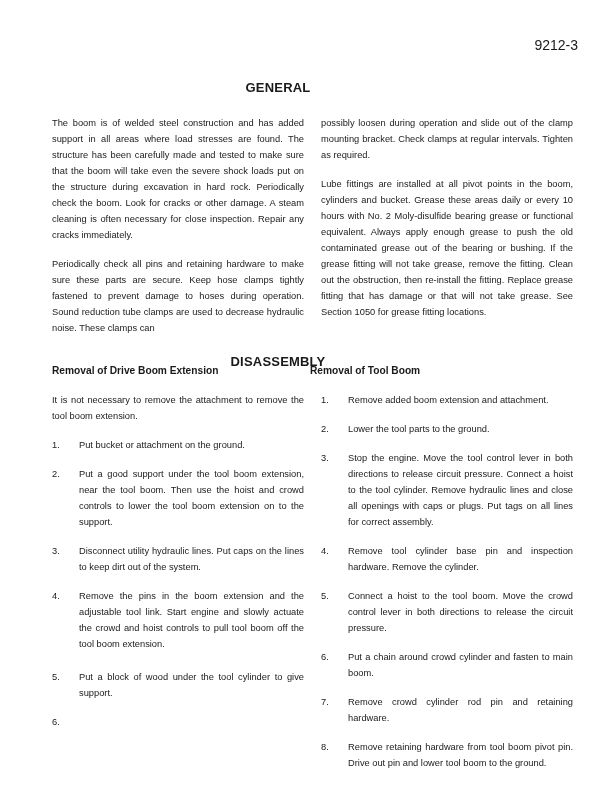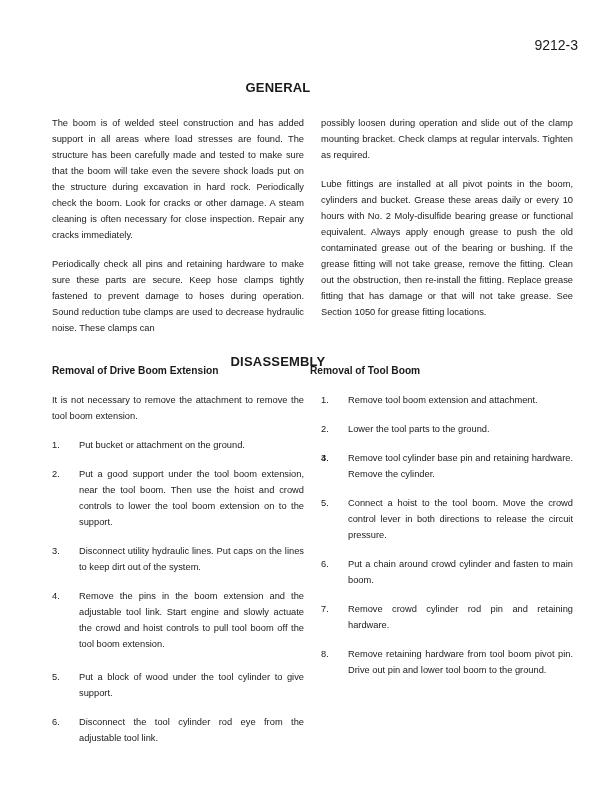--- a/index.html
+++ b/index.html
@@ -38,28 +38,28 @@
 <div class="sub" style="left:310px; top:365px;">Removal of Tool Boom</div>
 
 <div class="col" style="left:52px; top:392px;">
   <p style="">It is not necessary to remove the attachment to remove the tool boom extension.</p>
   <ol class="steps">
     <li style="margin-bottom:13px;"><span class="num">1.</span><span>Put bucket or attachment on the ground.</span></li>
     <li style="margin-bottom:13px;"><span class="num">2.</span><span>Put a good support under the tool boom extension, near the tool boom. Then use the hoist and crowd controls to lower the tool boom extension on to the support.</span></li>
     <li style="margin-bottom:13px;"><span class="num">3.</span><span>Disconnect utility hydraulic lines. Put caps on the lines to keep dirt out of the system.</span></li>
     <li style="margin-bottom:17px;"><span class="num">4.</span><span>Remove the pins in the boom extension and the adjustable tool link. Start engine and slowly actuate the crowd and hoist controls to pull tool boom off the tool boom extension.</span></li>
     <li style="margin-bottom:13px;"><span class="num">5.</span><span>Put a block of wood under the tool cylinder to give support.</span></li>
-    <li><span class="num">6.</span><span>Disconnect the tool cylinder rod eye from the adjustable tool link.</span></li>
+    <li><span class="num">6.</span></li>
   </ol>
 </div>
 
 <div class="col" style="left:321px; top:392px;">
   <ol class="steps">
-    <li style="margin-bottom:13px;"><span class="num">1.</span><span>Remove tool boom extension and attachment.</span></li>
+    <li style="margin-bottom:13px;"><span class="num">1.</span><span>Remove added boom extension and attachment.</span></li>
     <li style="margin-bottom:13px;"><span class="num">2.</span><span>Lower the tool parts to the ground.</span></li>
-    <li style="margin-bottom:13px;"><span class="num">3.</span></li>
-    <li style="margin-bottom:13px;"><span class="num">4.</span><span>Remove tool cylinder base pin and retaining hardware. Remove the cylinder.</span></li>
+    <li style="margin-bottom:13px;"><span class="num">3.</span><span>Stop the engine. Move the tool control lever in both directions to release circuit pressure. Connect a hoist to the tool cylinder. Remove hydraulic lines and close all openings with caps or plugs. Put tags on all lines for correct assembly.</span></li>
+    <li style="margin-bottom:13px;"><span class="num">4.</span><span>Remove tool cylinder base pin and inspection hardware. Remove the cylinder.</span></li>
     <li style="margin-bottom:13px;"><span class="num">5.</span><span>Connect a hoist to the tool boom. Move the crowd control lever in both directions to release the circuit pressure.</span></li>
     <li style="margin-bottom:13px;"><span class="num">6.</span><span>Put a chain around crowd cylinder and fasten to main boom.</span></li>
     <li style="margin-bottom:13px;"><span class="num">7.</span><span>Remove crowd cylinder rod pin and retaining hardware.</span></li>
     <li><span class="num">8.</span><span>Remove retaining hardware from tool boom pivot pin. Drive out pin and lower tool boom to the ground.</span></li>
   </ol>
 </div>
 
 </body></html>

